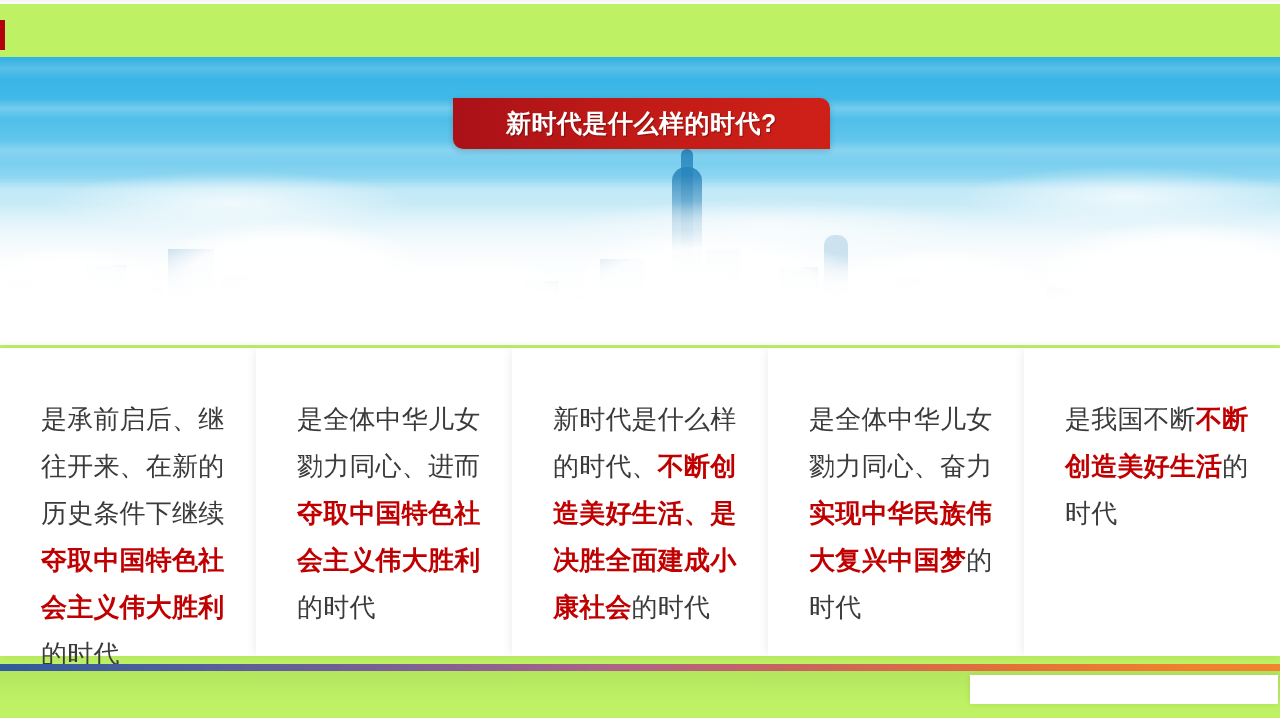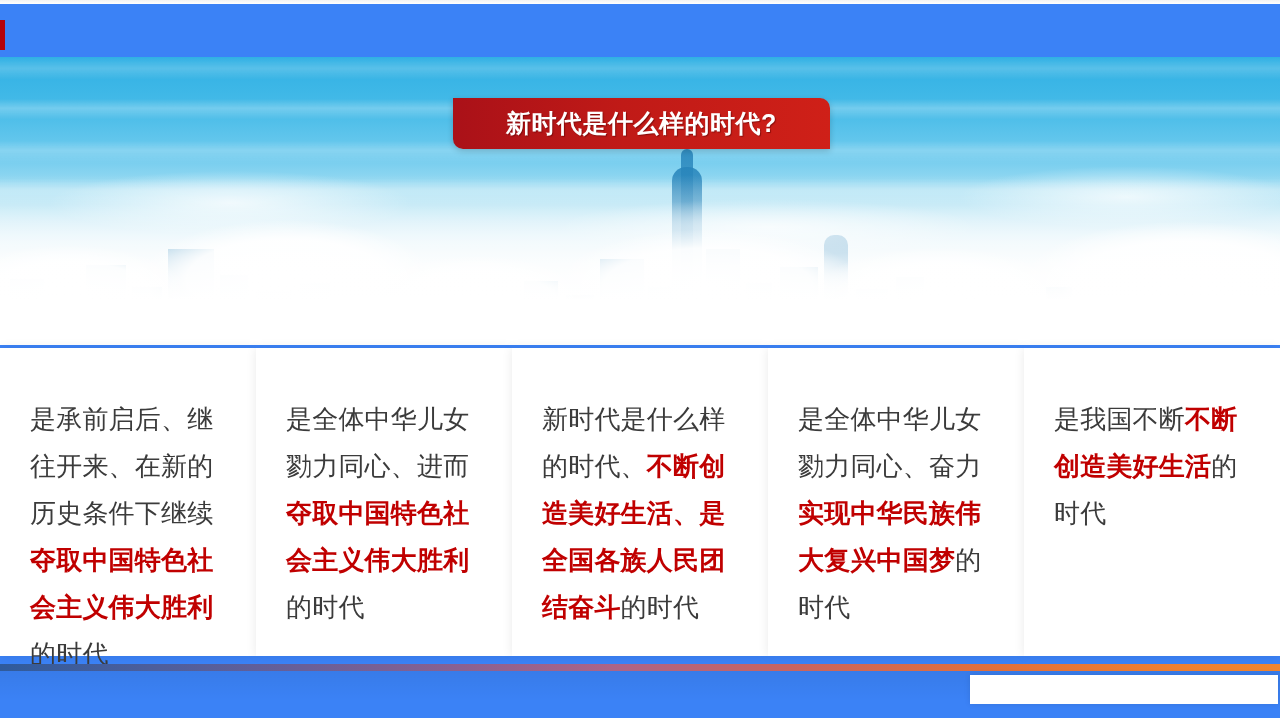--- a/index.html
+++ b/index.html
@@ -12,21 +12,21 @@
     overflow: hidden;
     background: #ffffff;
     font-family: "Liberation Sans", "DejaVu Sans", sans-serif;
     position: relative;
   }
 
   
   .slide {
     position: absolute;
     inset: 0;
-    background: #3b82f6;
+    background: #bef264;
   }
 
   
   .page-top-edge {
     position: absolute;
     top: 0; left: 0; right: 0;
     height: 4px;
     background: linear-gradient(to bottom, #f2f2f2, #ffffff);
   }
 
@@ -139,21 +139,21 @@
     top: 348px;
     width: 1280px;
     height: 308px;
     display: flex;
   }
   .card {
     width: 256px;
     height: 308px;
     background: #ffffff;
     box-sizing: border-box;
-    padding: 48px 28px 0 30px;
+    padding: 48px 28px 0 41px;
     box-shadow: 0 0 10px rgba(0,0,0,.085);
     position: relative;
   }
   .card-text {
     font-size: 26px;
     line-height: 47px;
     color: #3b3b3b;
     letter-spacing: .2px;
     word-break: break-all;
   }
@@ -254,21 +254,21 @@
     </div>
 
     <div class="card">
       <div class="card-text">
         <span>是全体中华儿女勠力同心、进而</span><span class="hl">夺取中国特色社会主义伟大胜利</span><span>的时代</span>
       </div>
     </div>
 
     <div class="card">
       <div class="card-text">
-        <span>新时代是什么样的时代、</span><span class="hl">不断创造美好生活、是全国各族人民团结奋斗</span><span>的时代</span>
+        <span>新时代是什么样的时代、</span><span class="hl">不断创造美好生活、是决胜全面建成小康社会</span><span>的时代</span>
       </div>
     </div>
 
     <div class="card">
       <div class="card-text">
         <span>是全体中华儿女勠力同心、奋力</span><span class="hl">实现中华民族伟大复兴中国梦</span><span>的时代</span>
       </div>
     </div>
 
     <div class="card">

